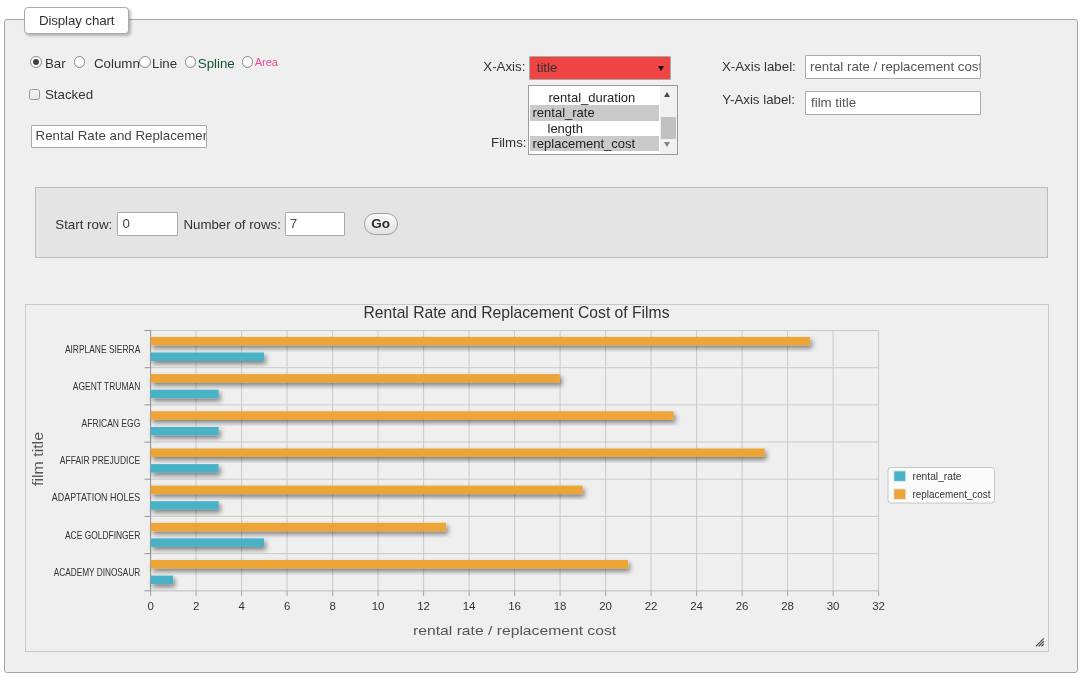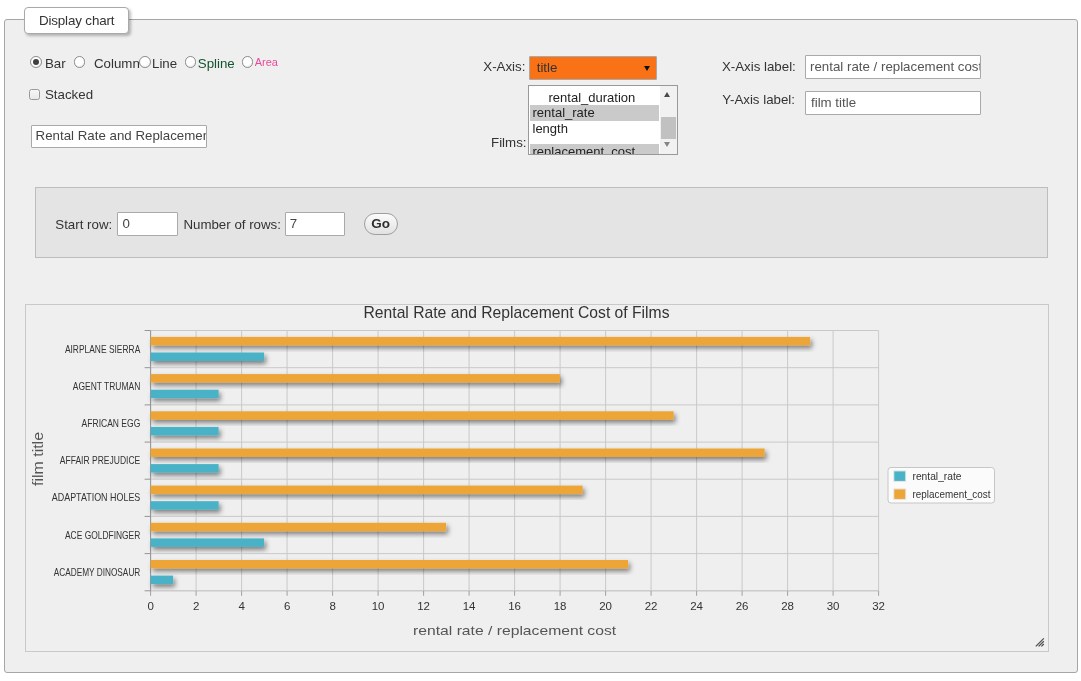--- a/index.html
+++ b/index.html
@@ -26,31 +26,31 @@
     <div style="position:absolute;left:254.7px;top:55.5px;font-size:11px;color:#ec4899;white-space:nowrap;">Area</div>
 
 <span style="position:absolute;left:28.5px;top:88.5px;width:9.8px;height:9.8px;border:1px solid #999;border-radius:2.5px;background:linear-gradient(#f6f6f6,#e9e9e9);display:block"></span>
 <div style="position:absolute;left:45px;top:87.3px;font-size:13.3px;color:#333;white-space:nowrap;">Stacked</div>
 
 <div style="position:absolute;left:30.6px;top:125px;width:176.9px;height:22.8px;background:#fff;border:1px solid #a9a9a9;border-radius:1px;overflow:hidden;box-sizing:border-box;">
       <div style="padding-left:4px;font-size:13.3px;color:#444;line-height:20.8px;white-space:nowrap">Rental Rate and Replacement Cost of Films</div>
     </div>
 
 <div style="position:absolute;right:555.6px;top:59px;font-size:13.3px;color:#333;white-space:nowrap">X-Axis:</div>
-<div style="position:absolute;left:529.2px;top:56.3px;width:128px;height:24.2px;background:#f97316;border:1px solid #a9a9a9;border-radius:1px;box-sizing:border-box">
+<div style="position:absolute;left:529.2px;top:56.3px;width:142px;height:24.2px;background:#ef4444;border:1px solid #a9a9a9;border-radius:1px;box-sizing:border-box">
   <div style="padding-left:6.5px;font-size:13.3px;color:#333;line-height:22px">title</div>
   <div style="position:absolute;right:6px;top:9px;width:0;height:0;border-left:3.3px solid transparent;border-right:3.3px solid transparent;border-top:5px solid #111"></div>
 </div>
 
 <div style="position:absolute;right:554.5px;top:135px;font-size:13.3px;color:#333;white-space:nowrap">Films:</div>
 <div style="position:absolute;left:527.5px;top:84.7px;width:150px;height:70px;background:#fff;border:1px solid #999;box-sizing:border-box;overflow:hidden">
   <div style="position:absolute;left:1px;top:4.2px;right:18px;font-size:13px;color:#222">
     <div style="height:15.4px;line-height:15.4px;padding-left:19px">rental_duration</div>
     <div style="height:15.4px;line-height:15.4px;padding-left:3px;background:#cacaca">rental_rate</div>
-    <div style="height:23px;line-height:15.4px;padding-left:3px">length</div>
+    <div style="height:15px;line-height:15.4px;padding-left:18px">length</div>
     <div style="height:15.4px;line-height:15.4px;padding-left:3px;background:#cacaca">replacement_cost</div>
   </div>
   <div style="position:absolute;right:0;top:0;width:17px;height:68px;background:#f1f1f1">
     <div style="position:absolute;left:4.5px;top:6.5px;width:0;height:0;border-left:3.6px solid transparent;border-right:3.6px solid transparent;border-bottom:5px solid #4a4a4a"></div>
     <div style="position:absolute;left:1px;top:31px;width:15px;height:22px;background:#c1c1c1"></div>
     <div style="position:absolute;left:4.5px;bottom:7px;width:0;height:0;border-left:3.6px solid transparent;border-right:3.6px solid transparent;border-top:5px solid #858585"></div>
   </div>
 </div>
 
 <div style="position:absolute;right:285.20000000000005px;top:59px;font-size:13.3px;color:#333;white-space:nowrap">X-Axis label:</div>

